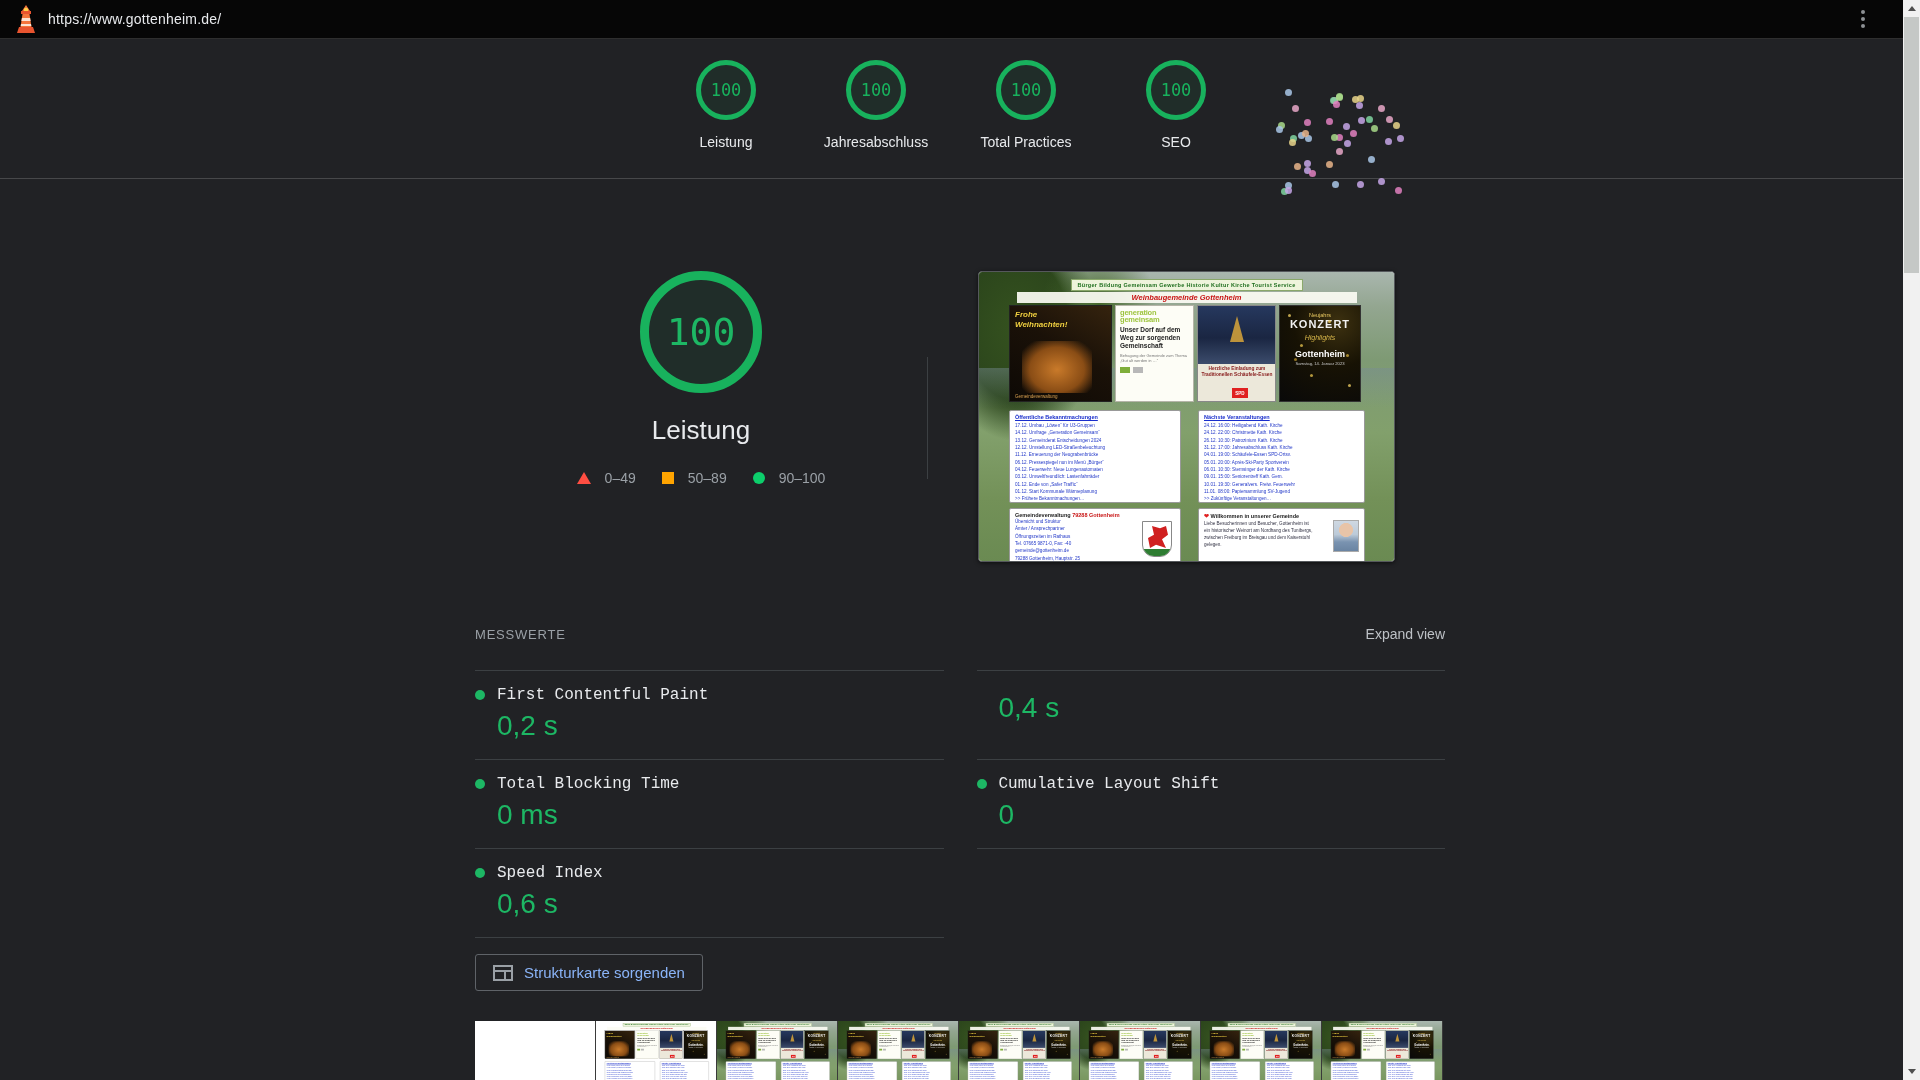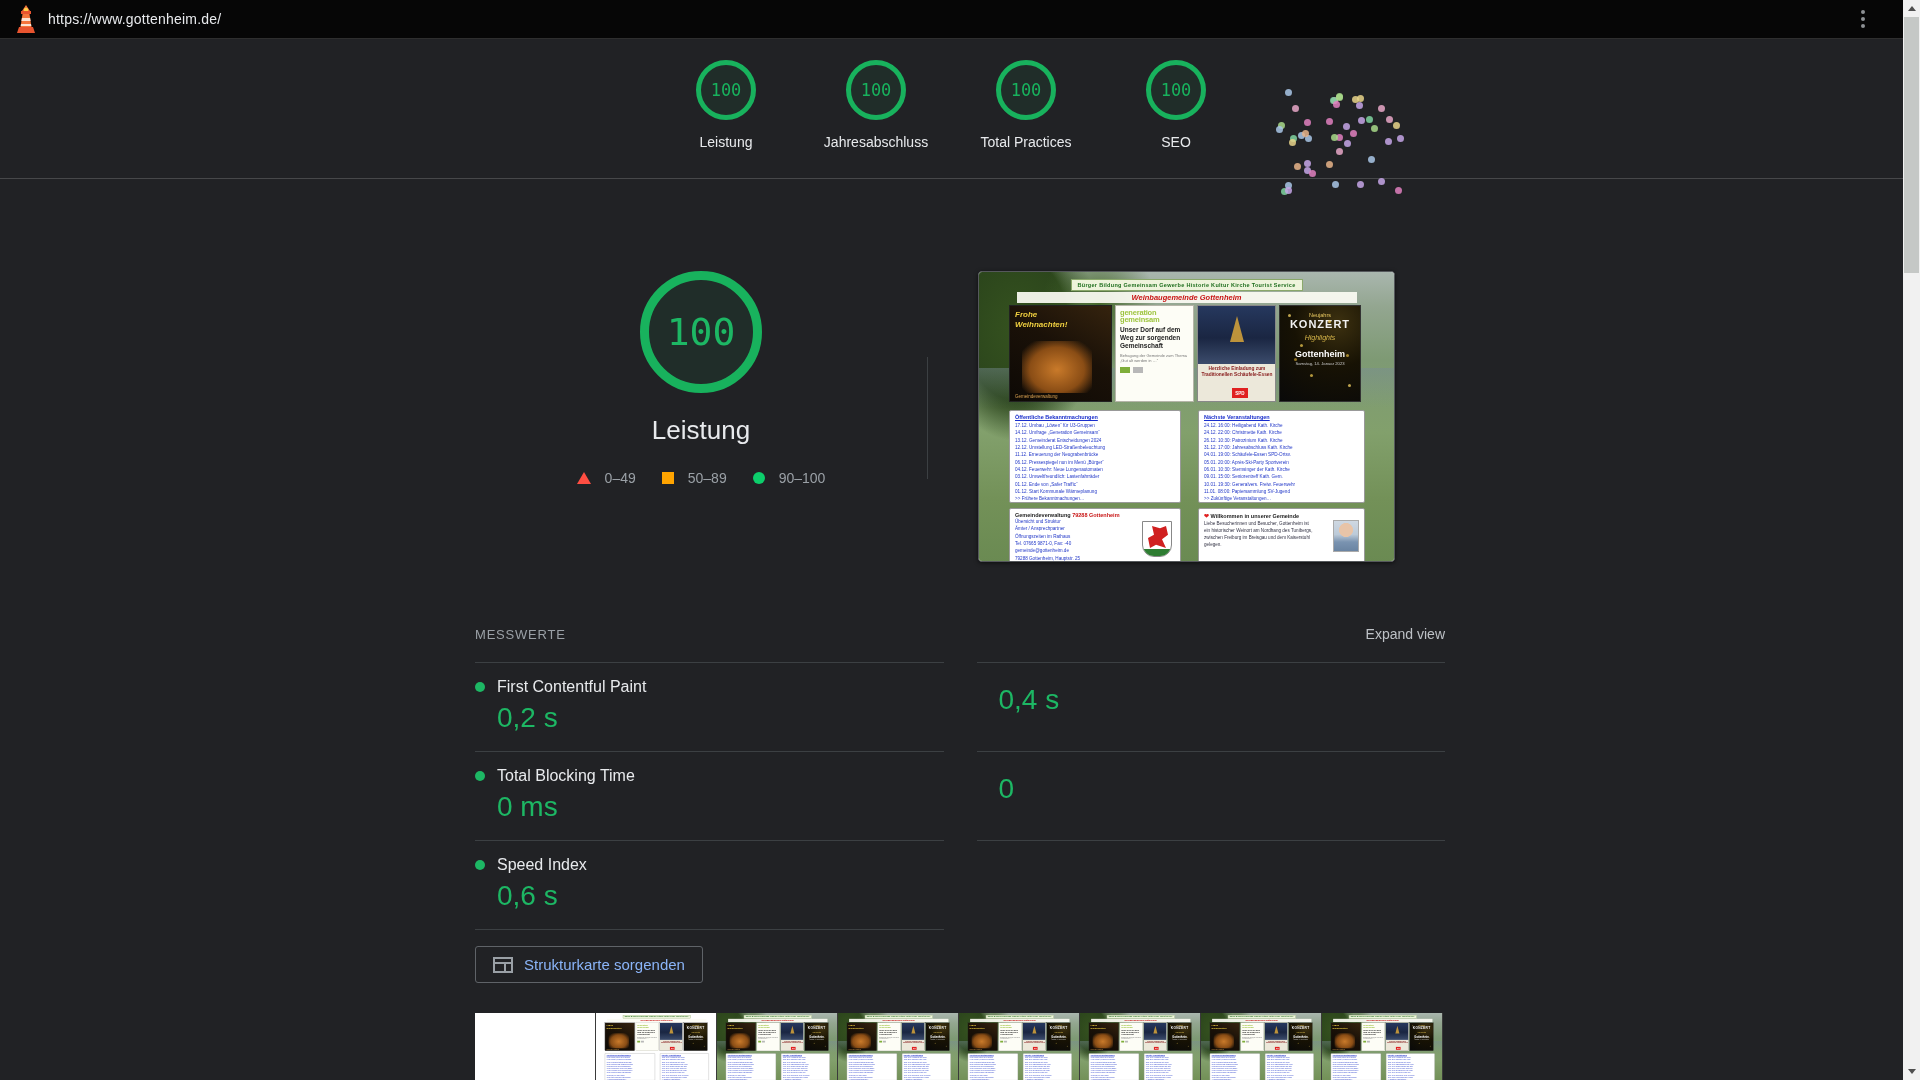--- a/index.html
+++ b/index.html
@@ -46,28 +46,28 @@
   .legend { margin-top:24px; display:flex; align-items:flex-end; gap:26px; }
   .legend-item { display:flex; align-items:center; gap:14px; font-size:14px; color:#9aa0a6; }
   .lg-triangle { width:0; height:0; border-left:7px solid transparent; border-right:7px solid transparent; border-bottom:12px solid #ff4e42; }
   .lg-square { width:12px; height:12px; background:#ffa400; }
   .lg-circle { width:12px; height:12px; border-radius:50%; background:#0cce6b; }
 
   .preview-card { width:417px; height:291px; border-radius:4px; overflow:hidden; border:1px solid #55585c; box-shadow:0 1px 4px rgba(0,0,0,.6); background:#fff; }
 
   
   .metrics { margin-top:64px; display:grid; grid-template-columns:1fr 1fr; column-gap:33px; }
-  .m-head { display:flex; align-items:flex-end; padding-bottom:20px; border-bottom:1px solid #3c4043; font-size:13px; }
+  .m-head { display:flex; align-items:flex-end; padding-bottom:28px; border-bottom:1px solid #3c4043; font-size:13px; }
   .m-head.left { color:#9aa0a6; letter-spacing:.8px; }
   .m-head.right { justify-content:flex-end; color:#bdc1c6; font-size:14px; cursor:pointer; }
   .m-cell { padding:15px 0 17px 0; border-bottom:1px solid #3c4043; }
   .m-cell.empty { border-bottom:none; }
   .m-name-row { display:flex; align-items:center; gap:12px; }
   .m-dot { width:10px; height:10px; border-radius:50%; background:#1db764; flex:0 0 auto; }
-  .m-name { font-size:16px; color:#e8eaed; }
+  .m-name { font-size:16px; color:#e8eaed;font-family:Liberation Mono, monospace; }
   .m-value { margin:6px 0 0 22px; font-size:28px; color:#1db764; }
 
   
   .treemap-btn { margin-top:16px; height:37px; display:inline-flex; align-items:center; gap:11px; padding:0 17px; background:transparent; border:1px solid #5f6368; border-radius:3px; cursor:pointer; }
   .treemap-btn span { font-size:15px; color:#8ab4f8; font-family:"Liberation Sans", sans-serif; }
 
   
   .filmstrip { margin-top:30px; display:flex; height:67px; overflow:hidden; }
   .frame { width:121px; height:84px; flex:0 0 auto; overflow:hidden; position:relative; background:#fff; border-right:1px solid #3a3a3a; }
   .frame .scale { transform:scale(0.2922); transform-origin:0 0; }
@@ -376,20 +376,24 @@
       <div class="m-value">0,4 s</div>
     </div>
     <div class="m-cell">
       <div class="m-name-row">
           <div class="m-dot"></div>
           <div class="m-name">Total Blocking Time</div>
         </div>
       <div class="m-value">0 ms</div>
     </div>
     <div class="m-cell">
+      <div class="m-name-row">
+          <div class="m-dot"></div>
+          <div class="m-name">Cumulative Layout Shift</div>
+        </div>
       <div class="m-value">0</div>
     </div>
     <div class="m-cell">
       <div class="m-name-row">
           <div class="m-dot"></div>
           <div class="m-name">Speed Index</div>
         </div>
       <div class="m-value">0,6 s</div>
     </div>
     <div class="m-cell empty"></div>

